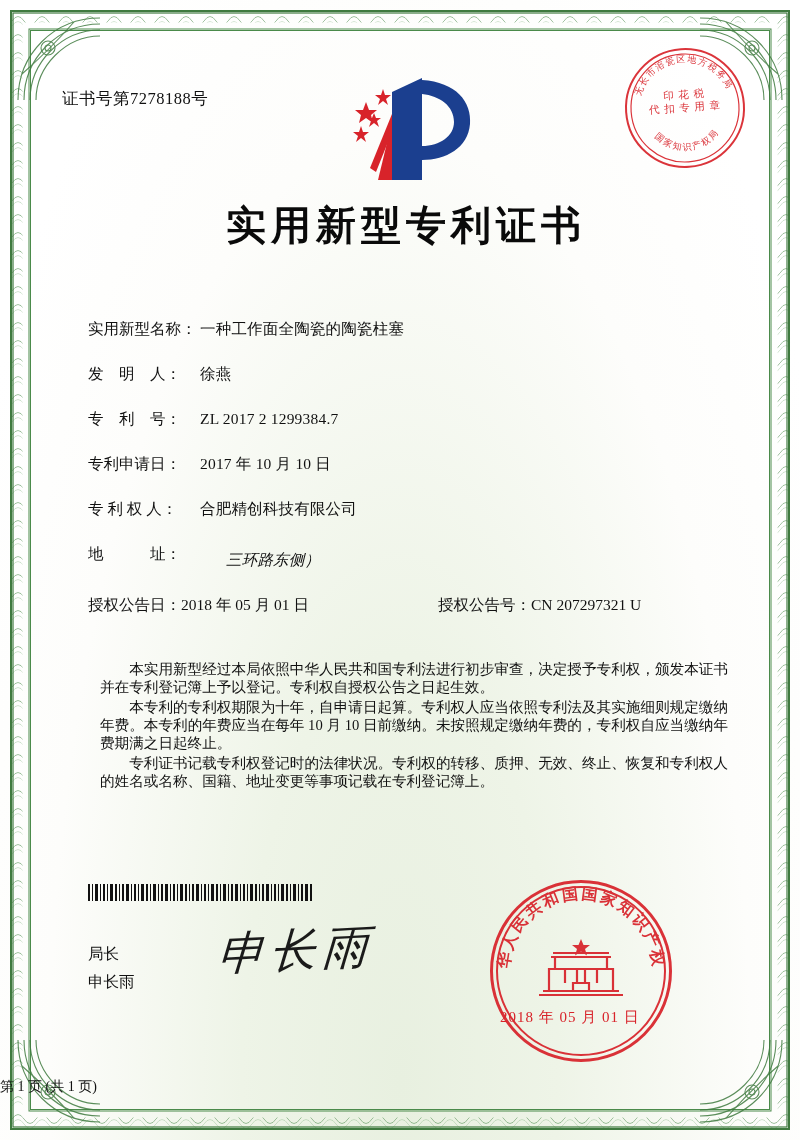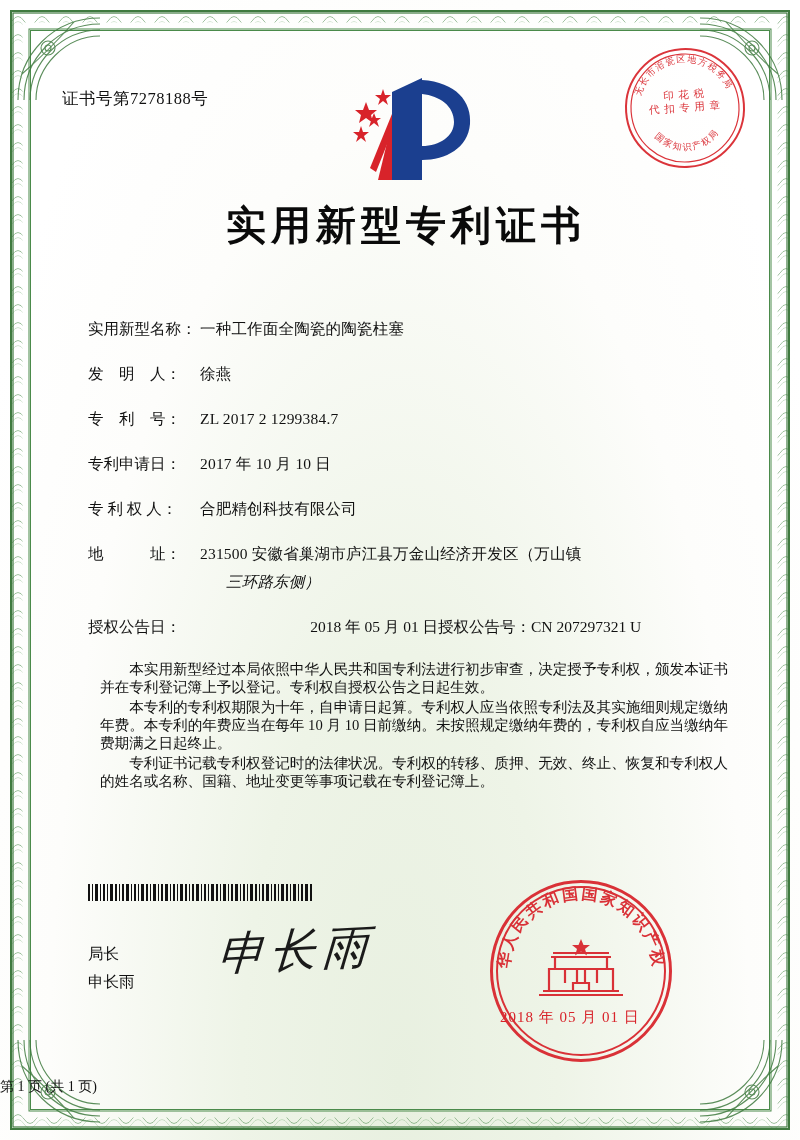--- a/index.html
+++ b/index.html
@@ -138,21 +138,21 @@
     display: block;
     margin-top: 6px;
     margin-left: 26px;
     font-style: italic;
   }
   .row-two {
     display: flex;
     margin-bottom: 16px;
     line-height: 22px;
   }
-  .row-two .left { width: 350px; display: flex; justify-content: space-between; }
+  .row-two .left { width: 350px; display: flex; }
   .row-two .right { display: flex; }
   .row-two .lbl { white-space: pre; }
   .paras {
     position: absolute;
     left: 100px;
     top: 660px;
     width: 628px;
     font-size: 14.6px;
     line-height: 18px;
     color: #111;
@@ -338,21 +338,20 @@
         <div class="field-label">专利申请日：</div>
         <div class="field-value">2017 年 10 月 10 日</div>
       </div>
       <div class="field-row">
         <div class="field-label">专 利 权 人：</div>
         <div class="field-value">合肥精创科技有限公司</div>
       </div>
       <div class="field-row">
         <div class="field-label">地　　　址：</div>
         <div class="field-value">
-          <span>231500 安徽省巢湖市庐江县万金山经济开发区（万山镇</span>
           <span class="sub">三环路东侧）</span>
         </div>
       </div>
 
       <div class="row-two">
         <div class="left">
           <span class="lbl">授权公告日：</span>
           <span>2018 年 05 月 01 日</span>
         </div>
         <div class="right">

